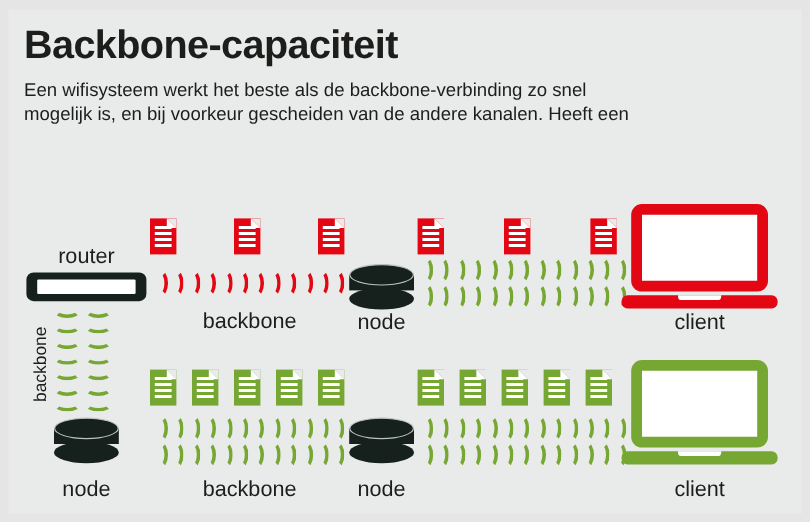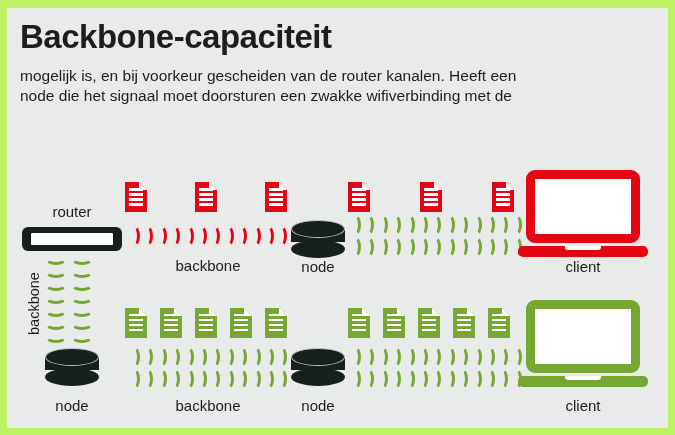--- a/index.html
+++ b/index.html
@@ -1,30 +1,30 @@
 <!DOCTYPE html>
 <html style="--red: #e30613; --green: #76a732; --dark: #16201c; --panel_bg: #e9eaea; --text: #1d1d1b;"><head>
 <meta charset="utf-8">
 <style>
   * { margin:0; padding:0; box-sizing:content-box; }
   body { background:#fff; }
   .page {
-    position:relative; width:675px; height:435px; background:#bef264;
+    position:relative; width:675px; height:435px; background:#e5e5e5;
     font-family:"Liberation Sans", sans-serif; color:var(--text);
     overflow:hidden;
   }
   .panel { position:absolute; left:7px; top:8px; width:661px; height:420px; background:var(--panel_bg); }
 
   .title {
     position:absolute; left:20px; top:18px; font-size:33px; line-height:1.15;
     font-weight:bold; letter-spacing:-0.5px; color:var(--text);
   }
   .intro { position:absolute; left:20px; top:66px; font-size:15.5px; line-height:19.8px; color:var(--text); }
 
-  .lbl { position:absolute; width:100px; text-align:center; font-size:15px; color:var(--text); }
+  .lbl { position:absolute; width:100px; text-align:center; font-size:18px; color:var(--text); }
   .vlabel {
     position:absolute; left:26px; top:266px; height:76px; font-size:14.5px; color:var(--text);
     writing-mode:vertical-rl; transform:rotate(180deg); text-align:center;
   }
 
   
   .router-box { position:absolute; left:22px; top:227px; width:100px; height:24px; background:var(--dark); border-radius:6px; }
   .router-screen { position:absolute; left:9px; right:9px; top:6px; bottom:6px; background:#fff; border-radius:1px; }
 
   
@@ -66,22 +66,22 @@
 </style>
 </head>
 <body>
 
 <div class="page">
   <div class="panel"></div>
 
   <h1 class="title">Backbone-capaciteit</h1>
 
   <div class="intro">
-    <div>mogelijk is, en bij voorkeur gescheiden van de router kanalen. Heeft een</div>
-    <div>node die het signaal moet doorsturen een zwakke wifiverbinding met de</div>
+    <div>Een wifisysteem werkt het beste als de backbone-verbinding zo snel</div>
+    <div>mogelijk is, en bij voorkeur gescheiden van de andere kanalen. Heeft een</div>
   </div>
 
   <div class="lbl" style="left:22px;top:203px">router</div>
   <div class="router-box">
     <div class="router-screen"></div>
   </div>
 
   <div class="doc-row" style="left:125px;top:182px;gap:48px">
     <div class="doc red">
         <div class="doc-lines"></div>

